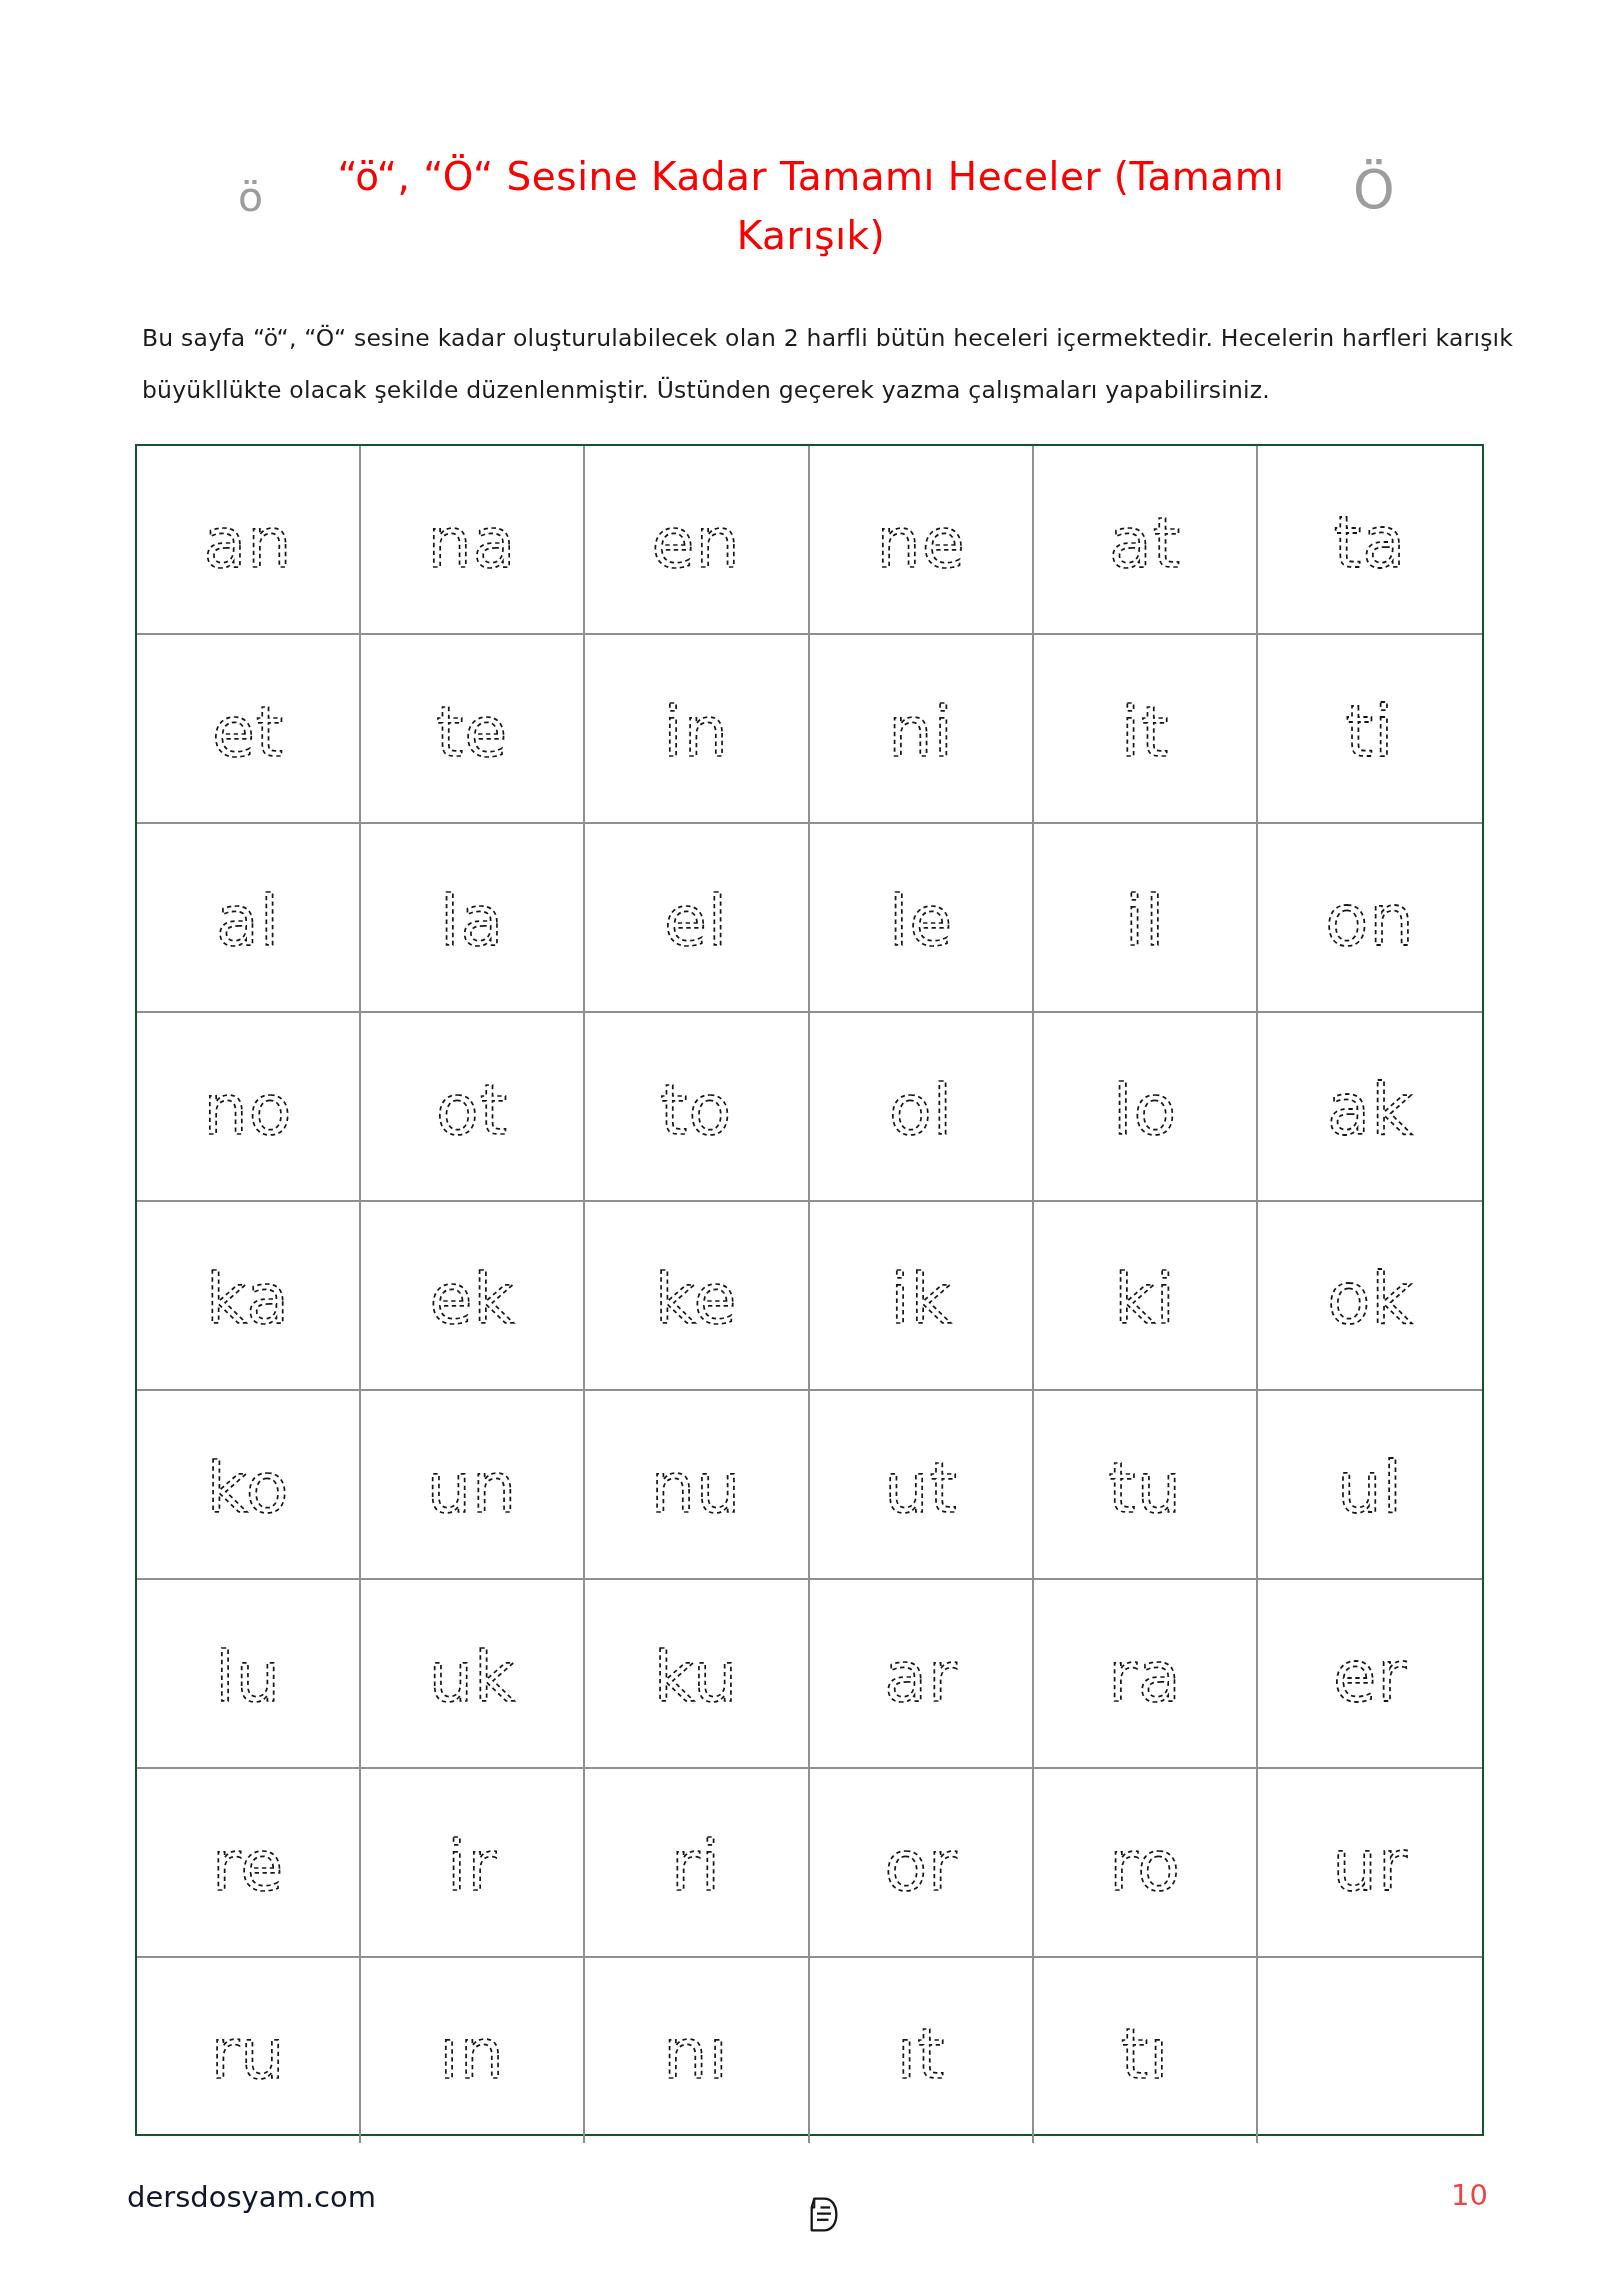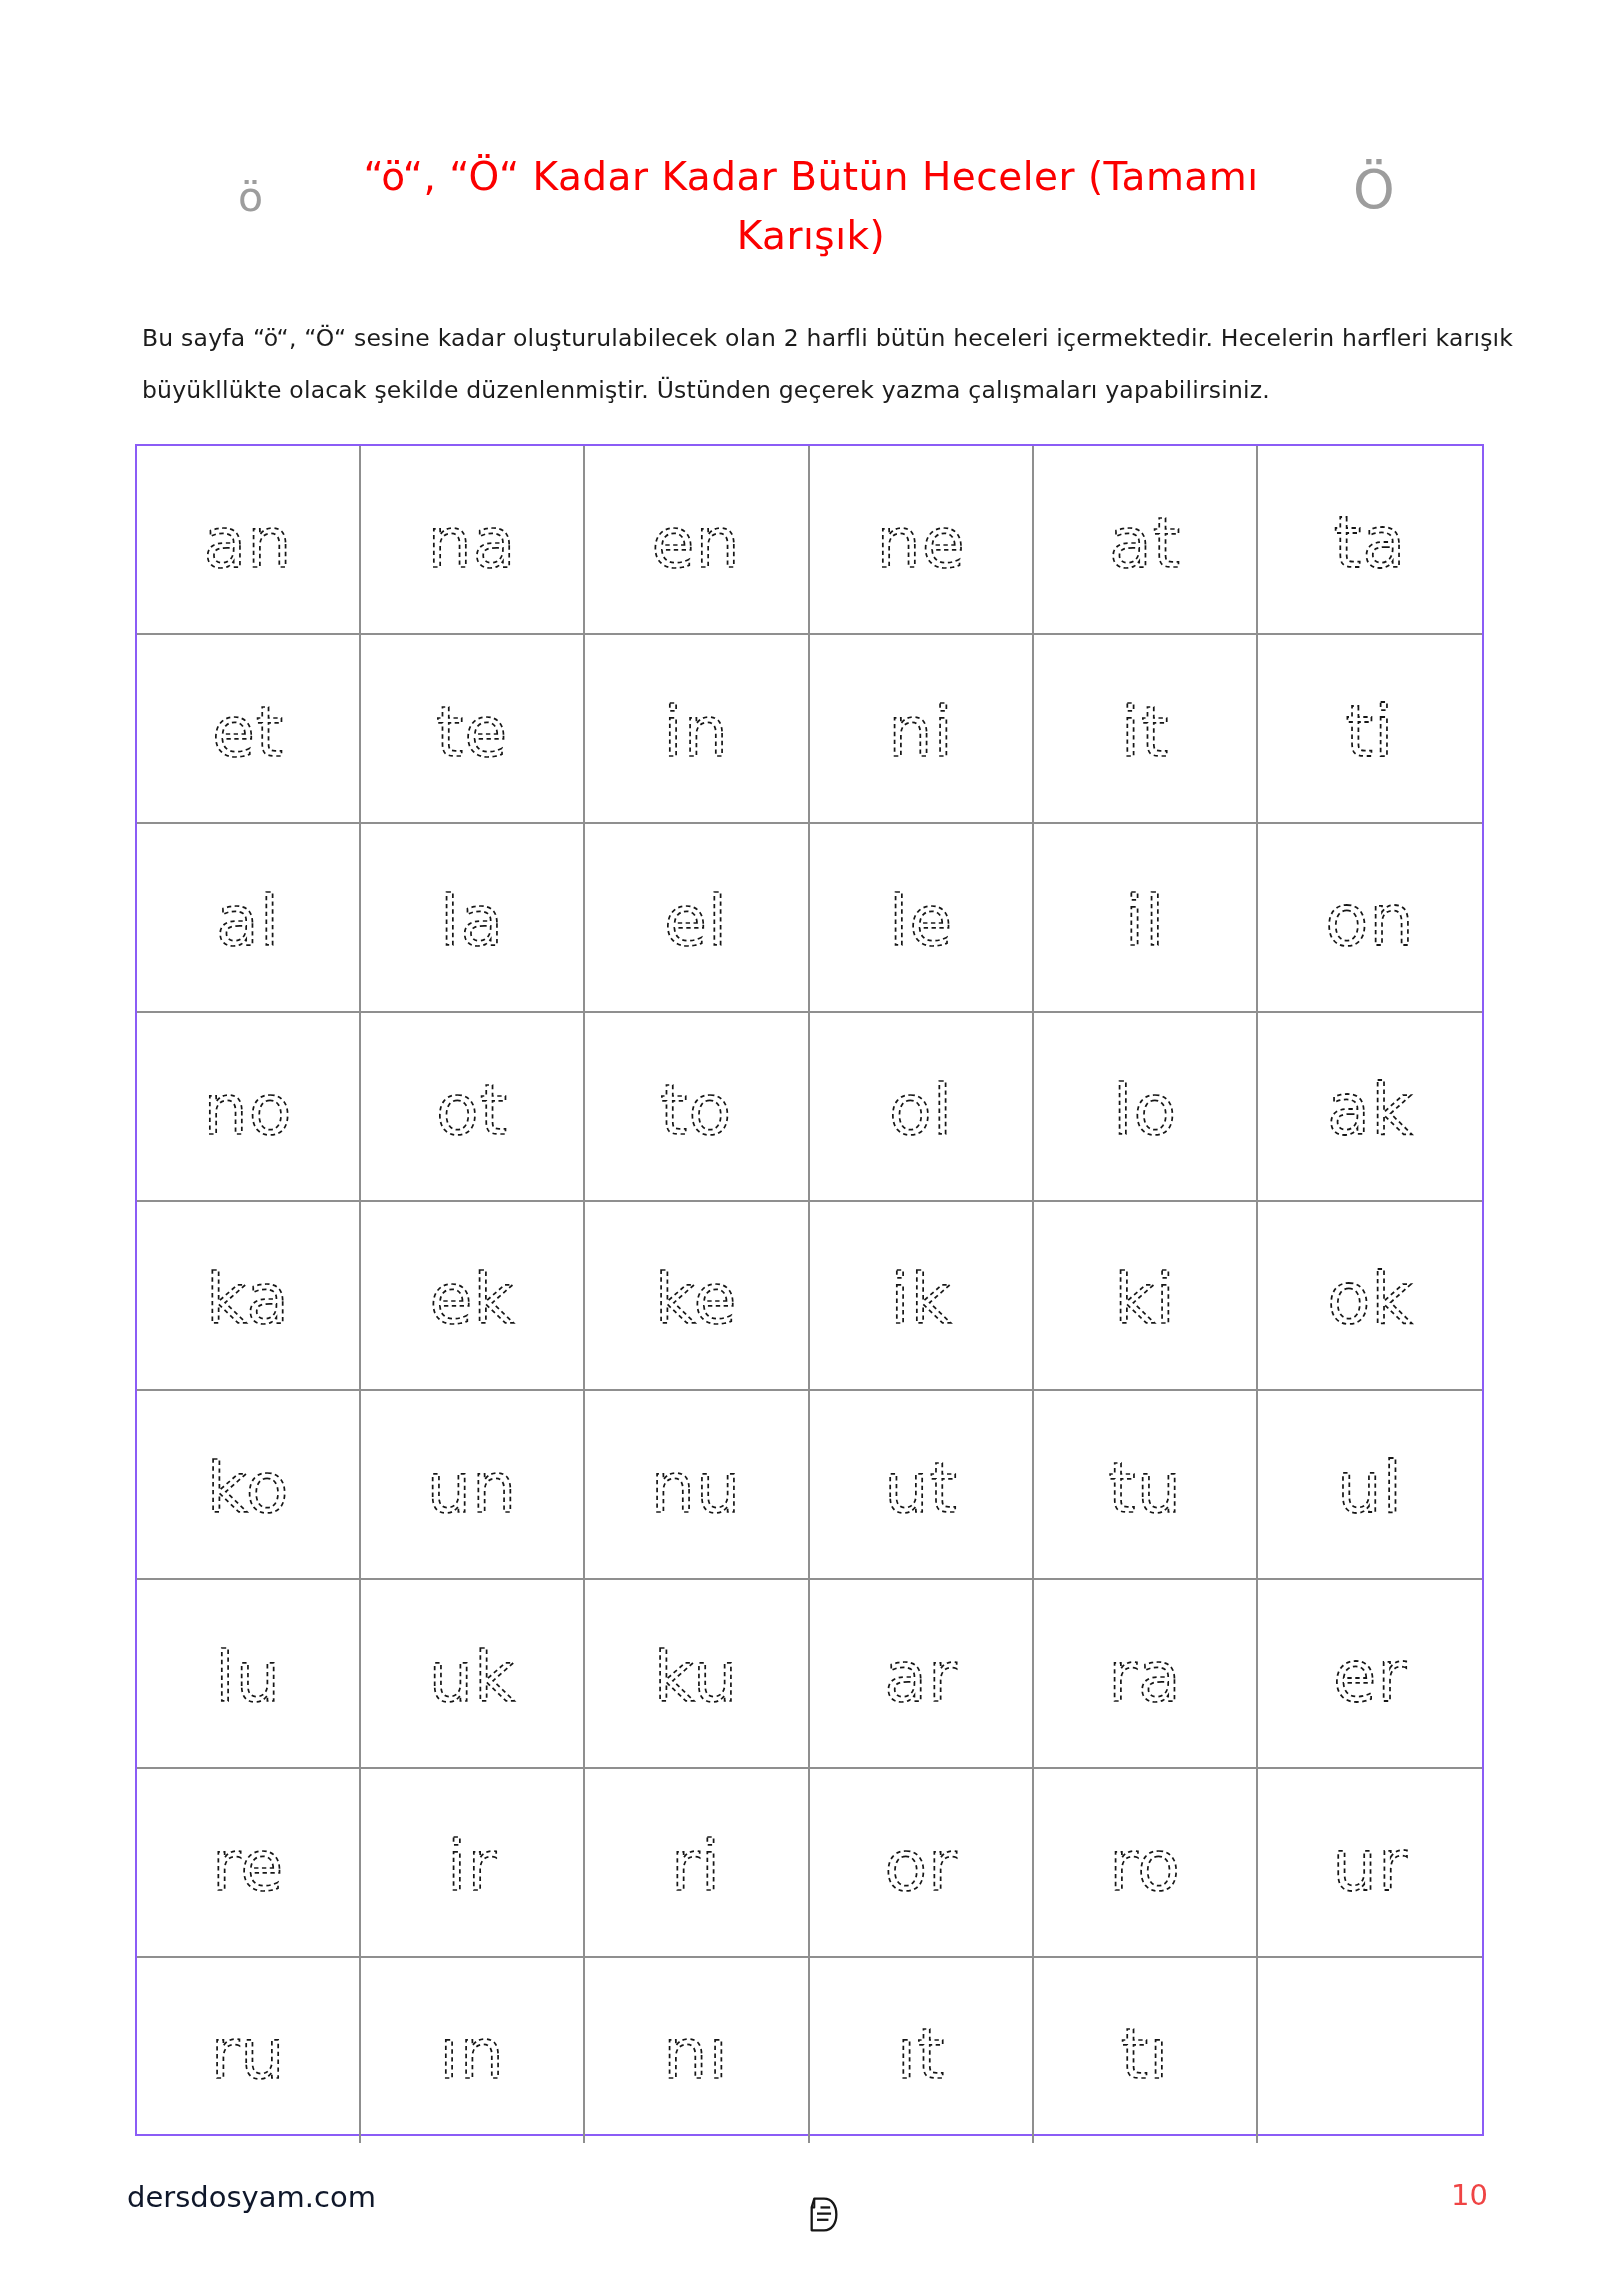--- a/index.html
+++ b/index.html
@@ -17,21 +17,21 @@
   }
   .title div{white-space:nowrap;}
   .desc{
     position:absolute;top:312px;left:142px;width:1411px;
     font-size:23.5px;line-height:52px;color:#1c1c1c;
     letter-spacing:0.2px;
   }
   .desc div{white-space:nowrap;}
   .grid{
     position:absolute;left:135px;top:444px;width:1349px;height:1692px;
-    box-sizing:border-box;border:2px solid #8b5cf6;
+    box-sizing:border-box;border:2px solid #14532d;
     display:grid;grid-template-columns:repeat(6,1fr);grid-template-rows:repeat(9,1fr);
   }
   .cell{
     box-sizing:border-box;
     border-right:2px solid #8f8f8f;border-bottom:2px solid #8f8f8f;
   }
   .grid > .cell:nth-child(6n){border-right:none;}
   .grid > .cell:nth-child(n+49){border-bottom:none;}
   .cell svg{width:100%;height:100%;display:block;}
   text.tr{
@@ -44,21 +44,21 @@
   .footer-logo svg{width:100%;height:100%;display:block;}
   .footer-page{position:absolute;left:1451px;top:2178px;font-size:29px;color:#ef4444;}
 </style>
 </head>
 <body>
 
 <div class="decor decor-left">ö</div>
 <div class="decor decor-right">Ö</div>
 
 <div class="title">
-  <div>“ö“, “Ö“ Kadar Kadar Bütün Heceler (Tamamı</div>
+  <div>“ö“, “Ö“ Sesine Kadar Tamamı Heceler (Tamamı</div>
   <div>Karışık)</div>
 </div>
 
 <div class="desc">
   <div>Bu sayfa “ö“, “Ö“ sesine kadar oluşturulabilecek olan 2 harfli bütün heceleri içermektedir. Hecelerin harfleri karışık</div>
   <div>büyükllükte olacak şekilde düzenlenmiştir. Üstünden geçerek yazma çalışmaları yapabilirsiniz.</div>
 </div>
 
 <div class="grid">
   <div class="cell">

